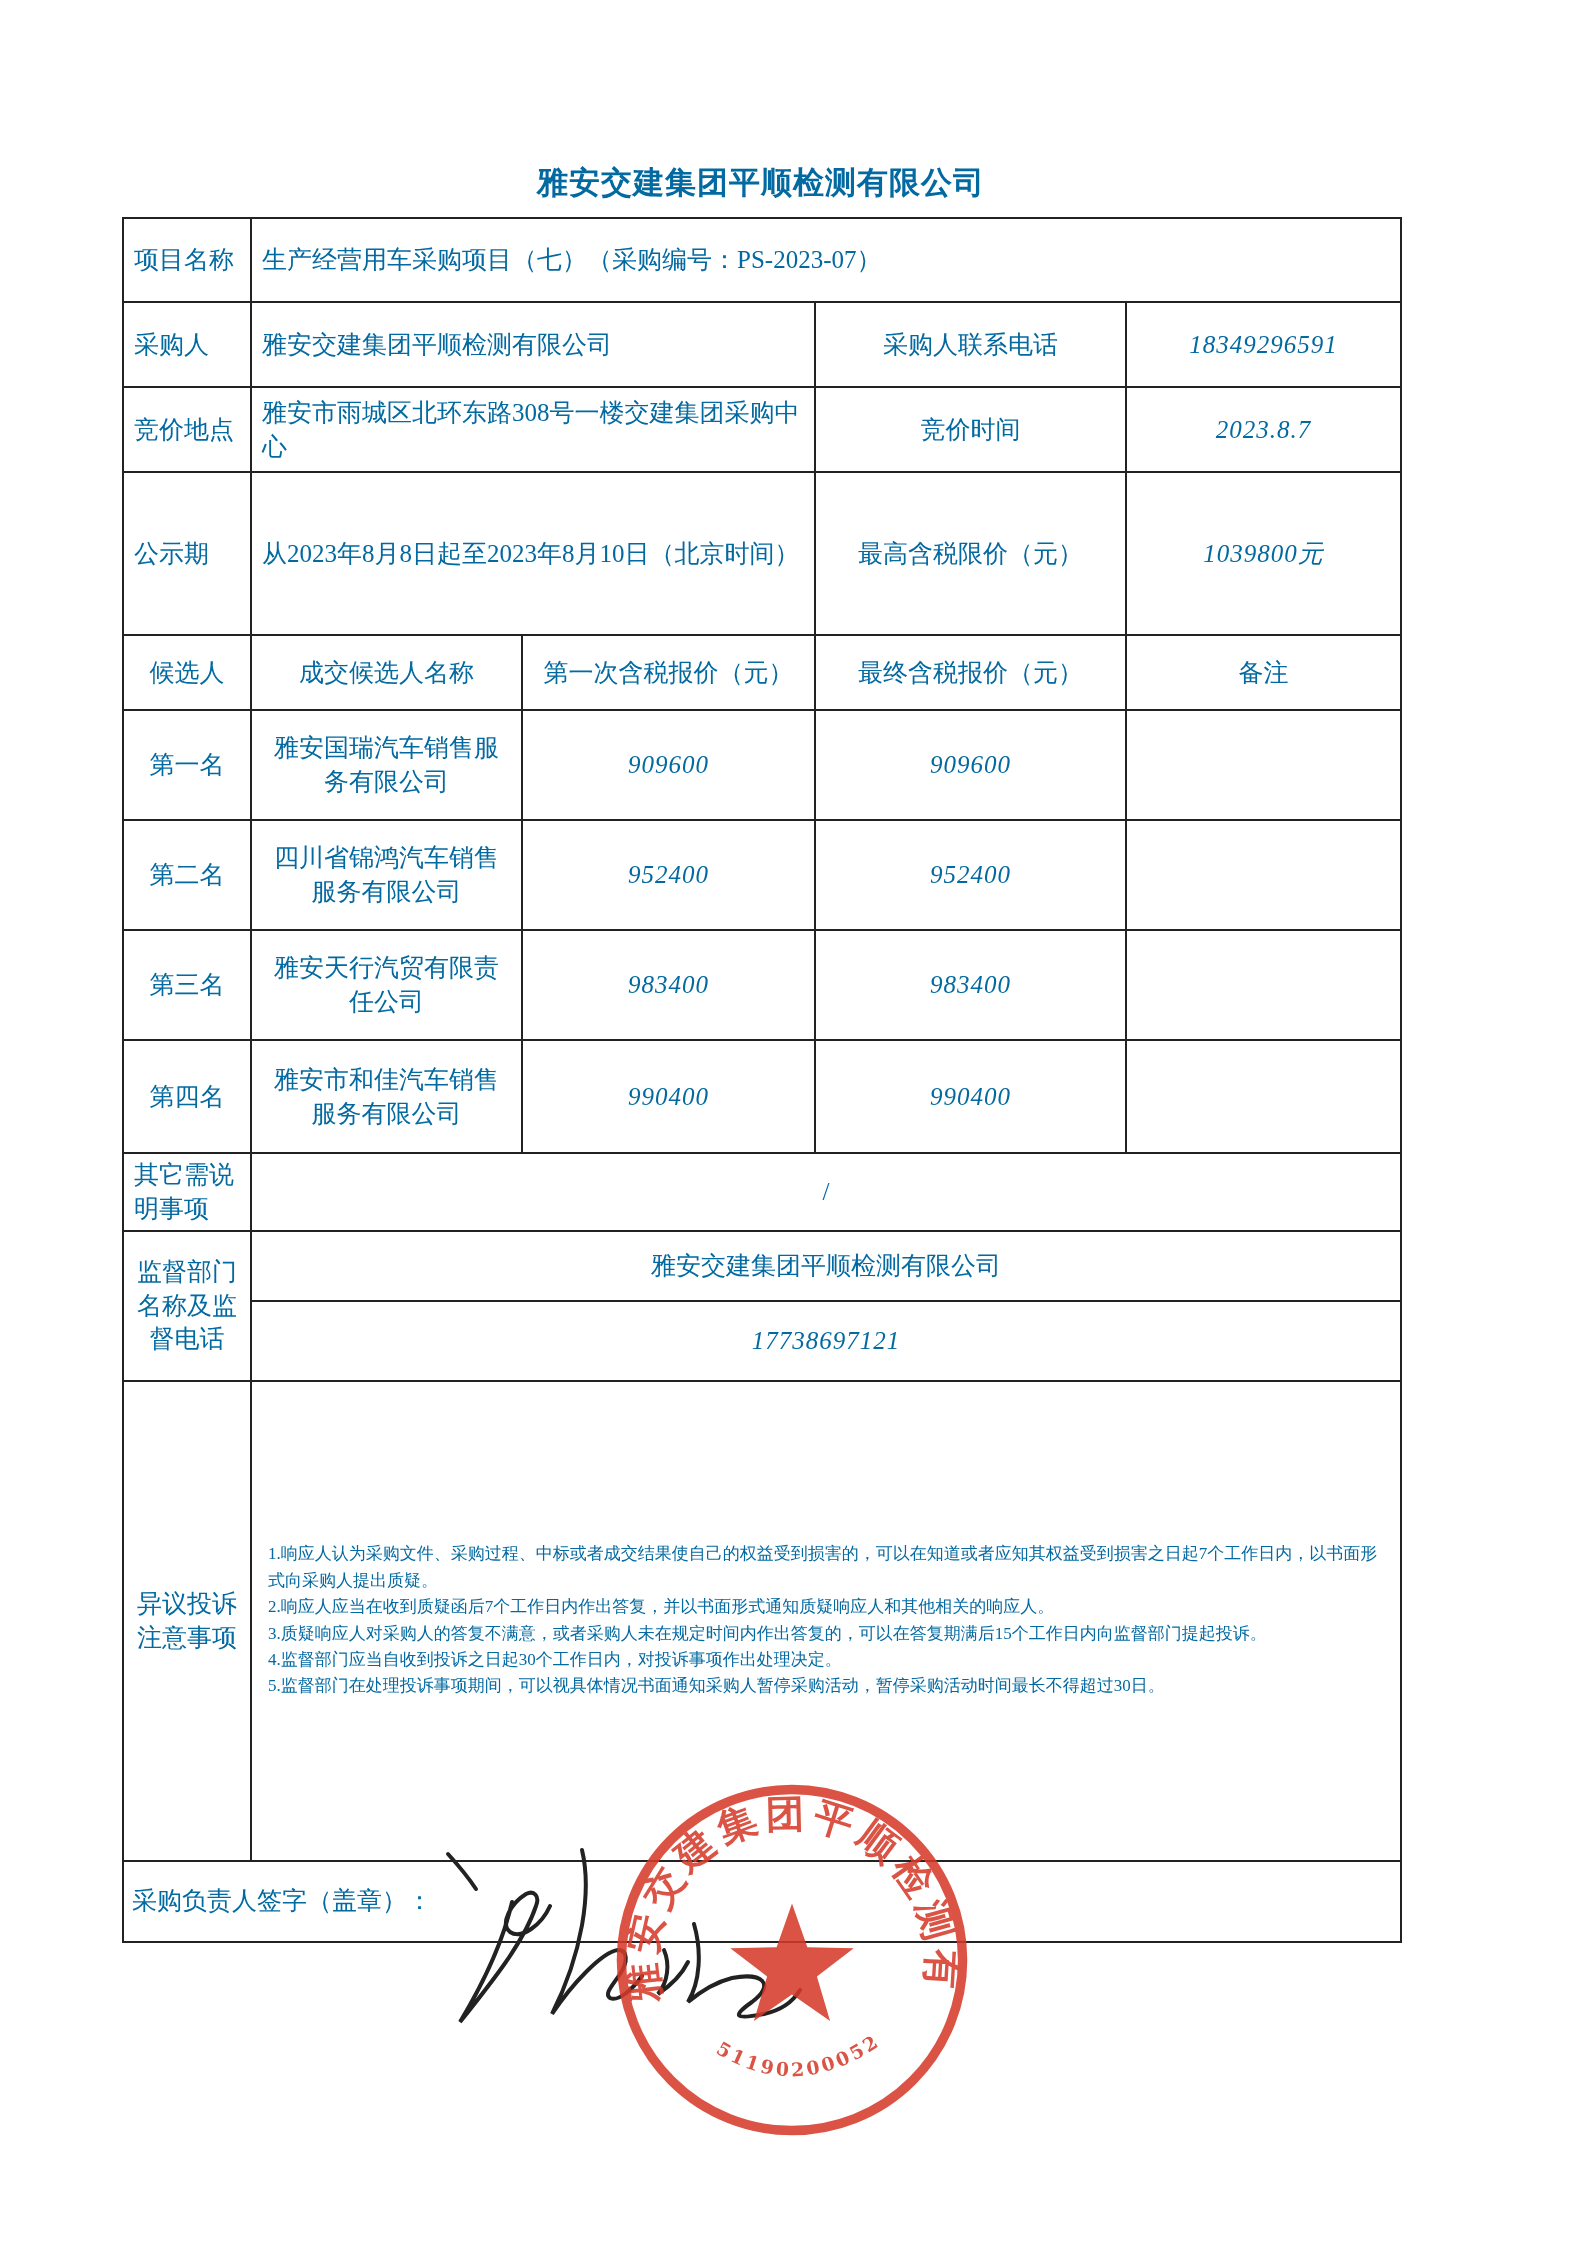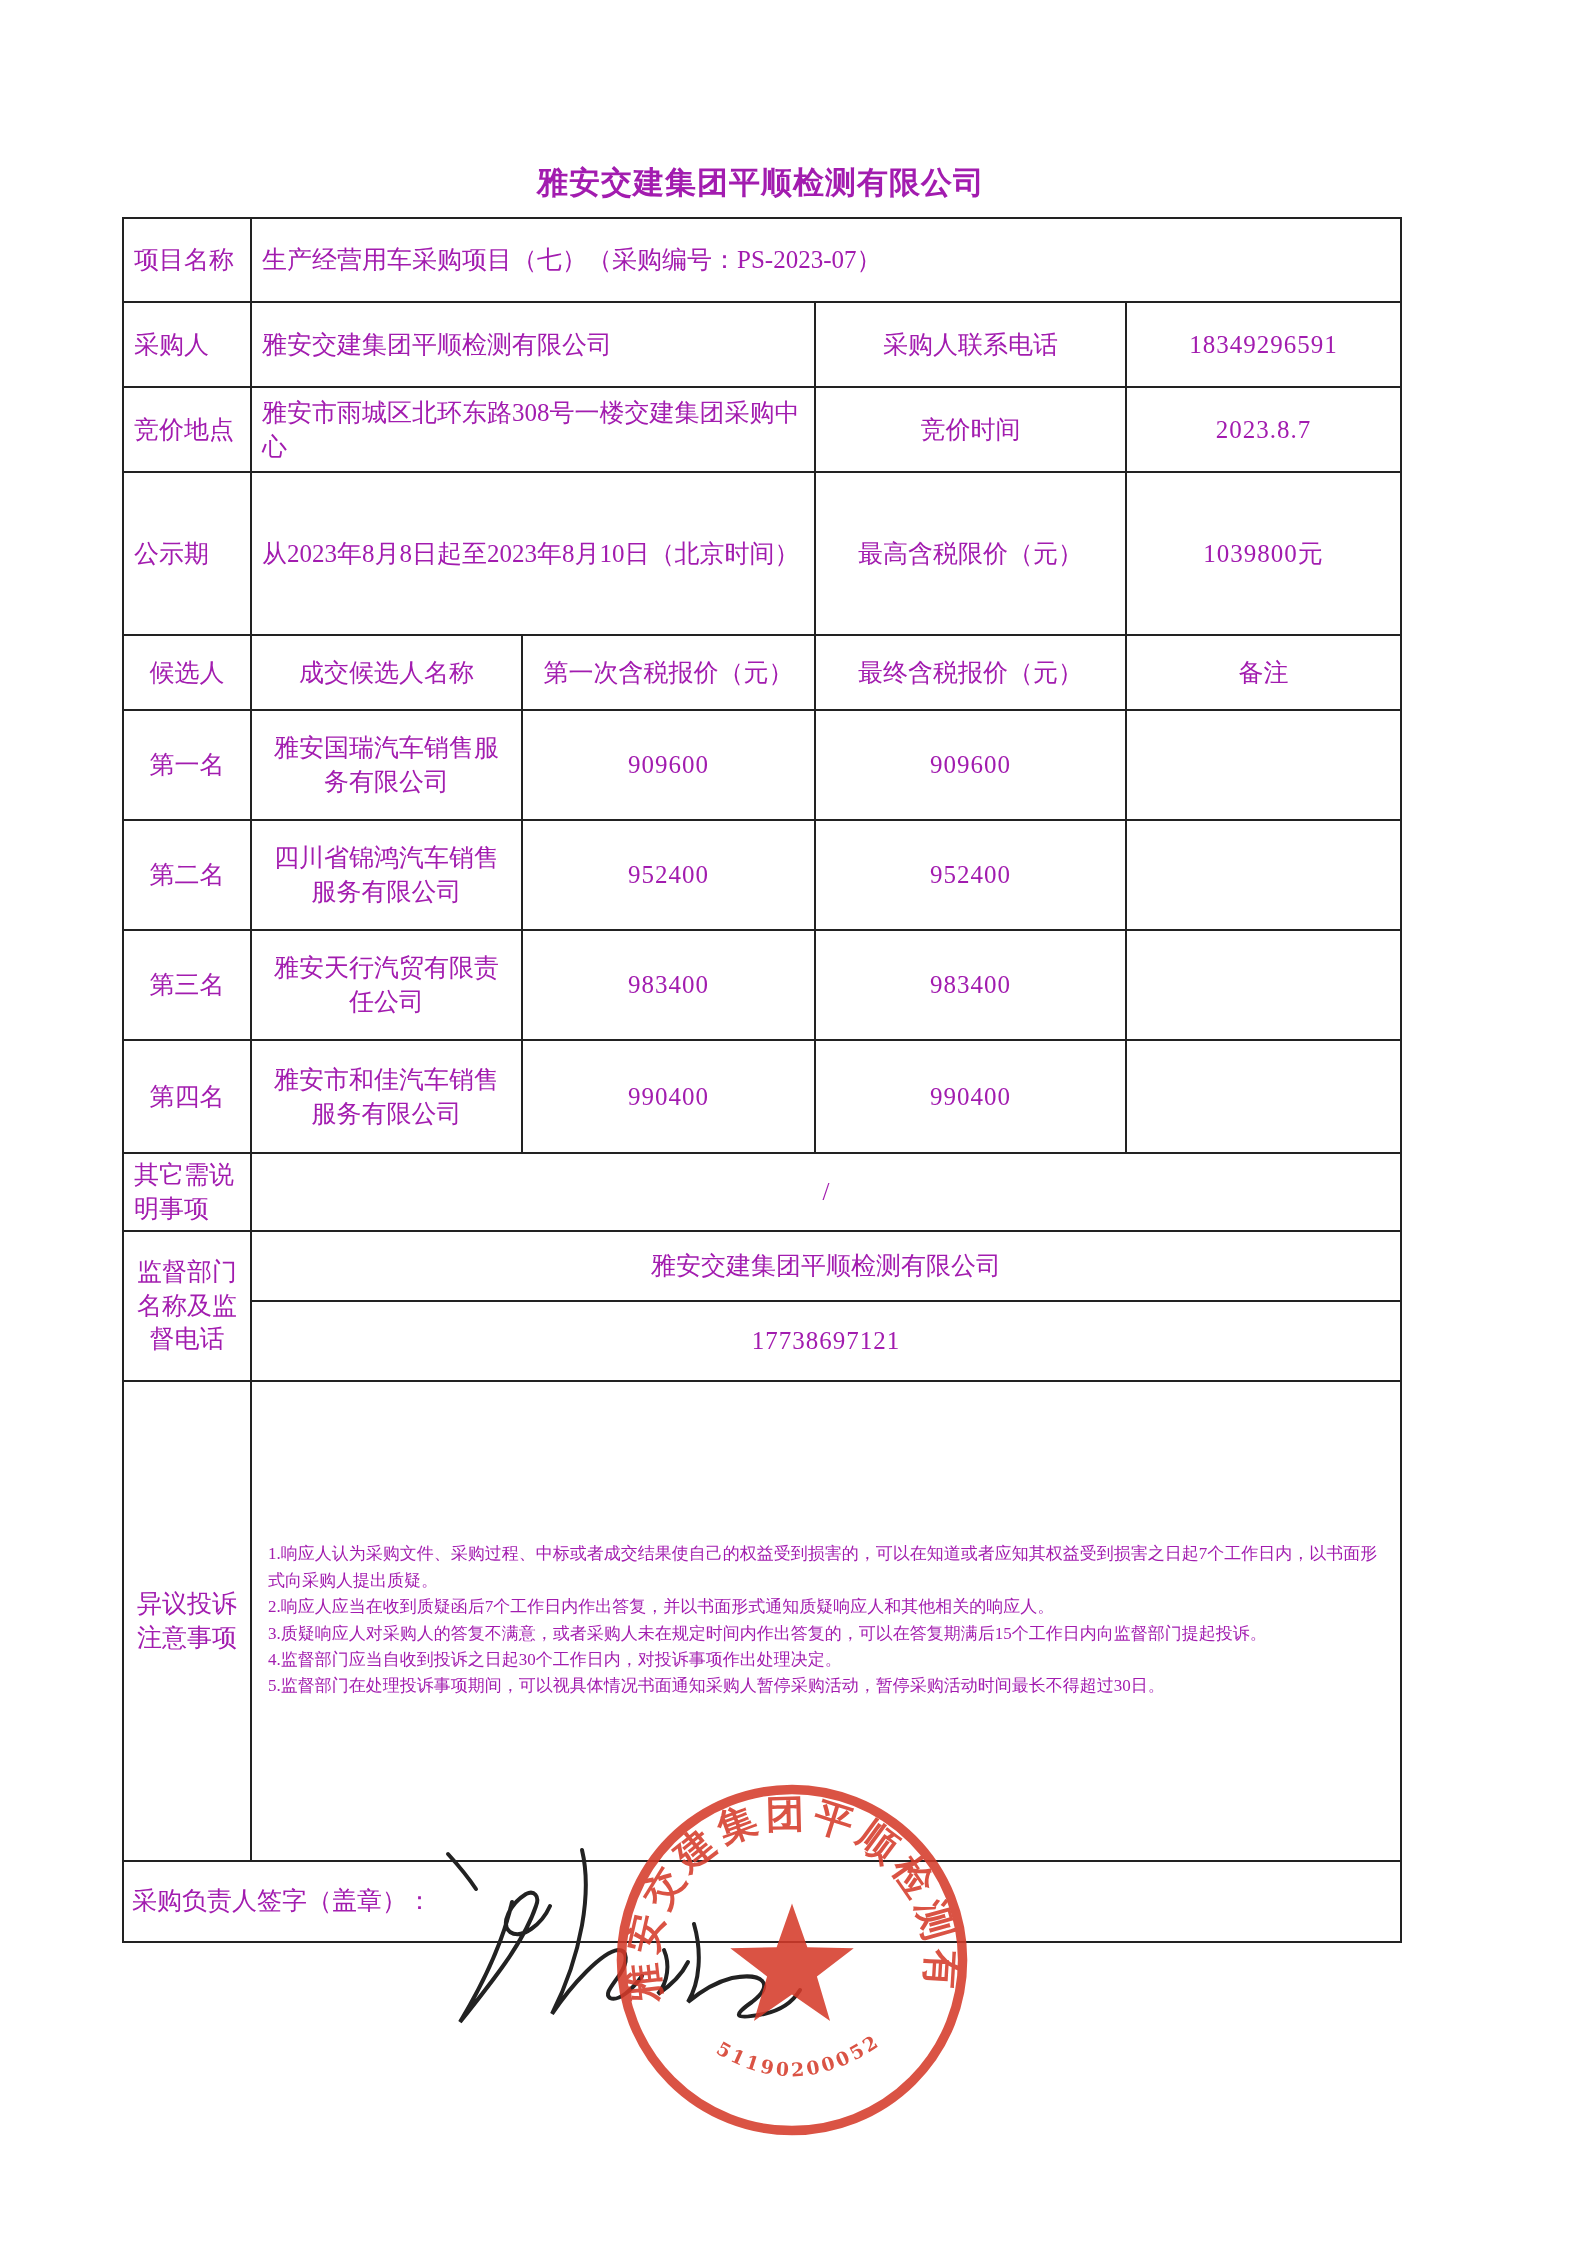--- a/index.html
+++ b/index.html
@@ -2,21 +2,21 @@
 <html><head>
 <meta charset="utf-8">
 <style>
   html,body { margin:0; padding:0; background:#e8e8e8; }
   .page {
     position:relative;
     width:1587px; height:2243px;
     margin:0 auto;
     background:#ffffff;
     font-family:"Liberation Serif","DejaVu Serif",serif;
-    color:#a21caf;
+    color:#0369a1;
     overflow:hidden;
   }
   .titles { padding-top:160px; width:1278px; margin-left:122px; text-align:center; }
   .title-line { font-size:31px; font-weight:bold; letter-spacing:1px; line-height:45px; }
 
   table.doc {
     margin:12px 4px 0 122px;
     width:1278px;
     border-collapse:collapse;
     table-layout:fixed;
@@ -27,21 +27,21 @@
     font-size:25px;
     line-height:1.35;
     padding:4px 10px;
     word-break:break-all;
     overflow:hidden;
   }
   td.lbl { padding:4px 6px; }
   td.lbl-center { text-align:center; padding:4px 4px; }
   .left { text-align:left; }
   .center { text-align:center; }
-  .num { font-size:26px; letter-spacing:1px; }
+  .num { font-size:26px; letter-spacing:1px;font-style:italic; }
   .objection-cell { padding:14px 16px !important; }
   .objection-cell div { font-size:17px; line-height:1.55; text-align:left; }
   .slash { font-size:28px; }
   .sig-cell { padding-left:8px !important; }
 
   .signature-svg { position:absolute; left:430px; top:1832px; pointer-events:none; }
   .stamp-svg { position:absolute; left:612px; top:1780px; opacity:0.87; pointer-events:none; }
 </style>
 </head>
 <body>

